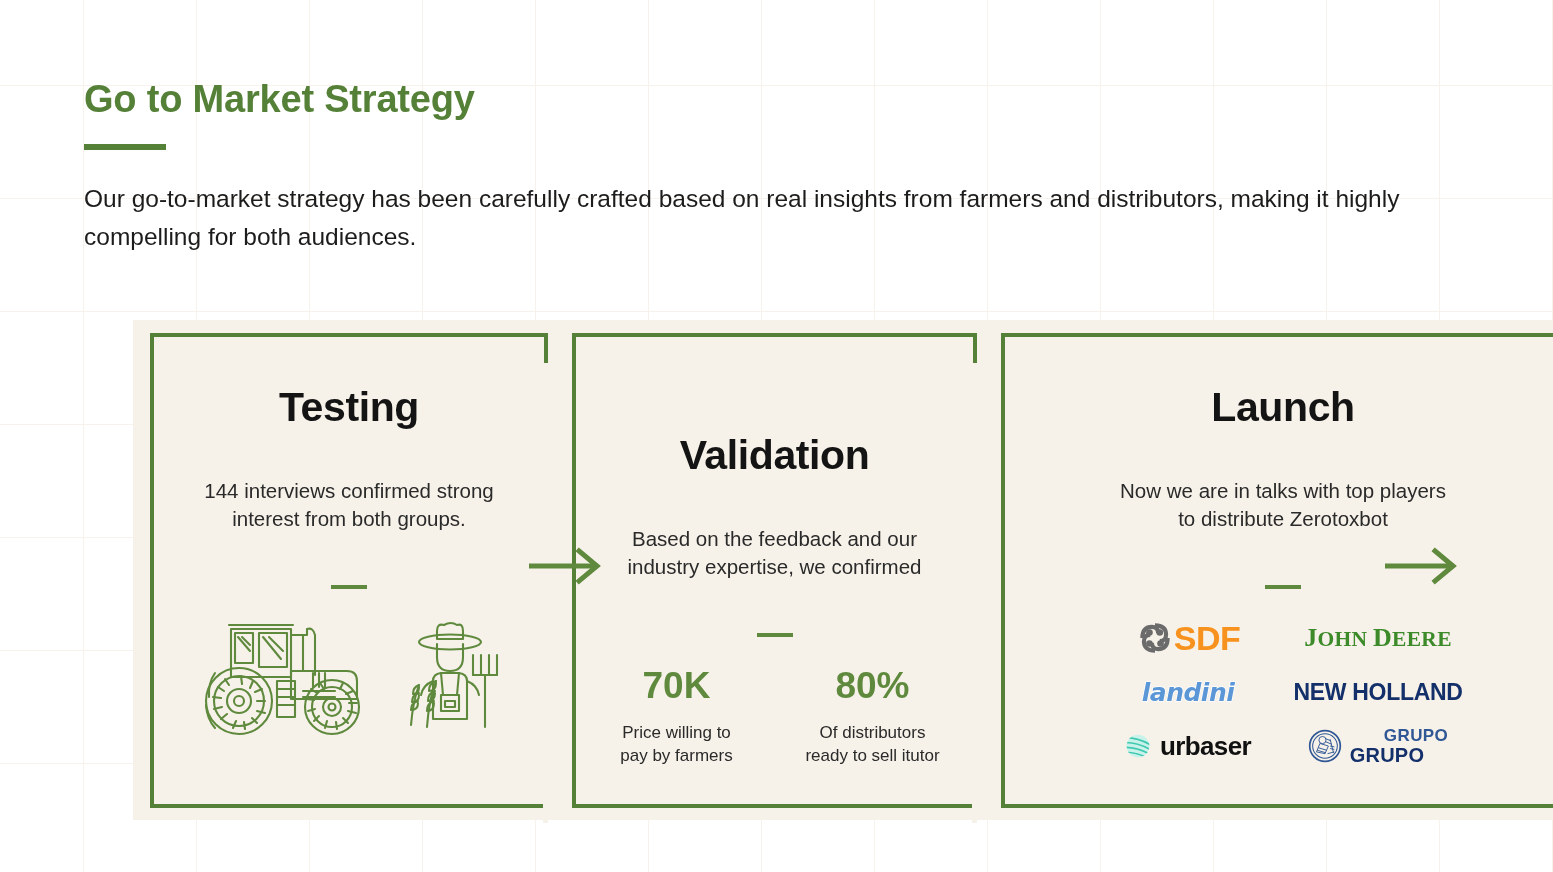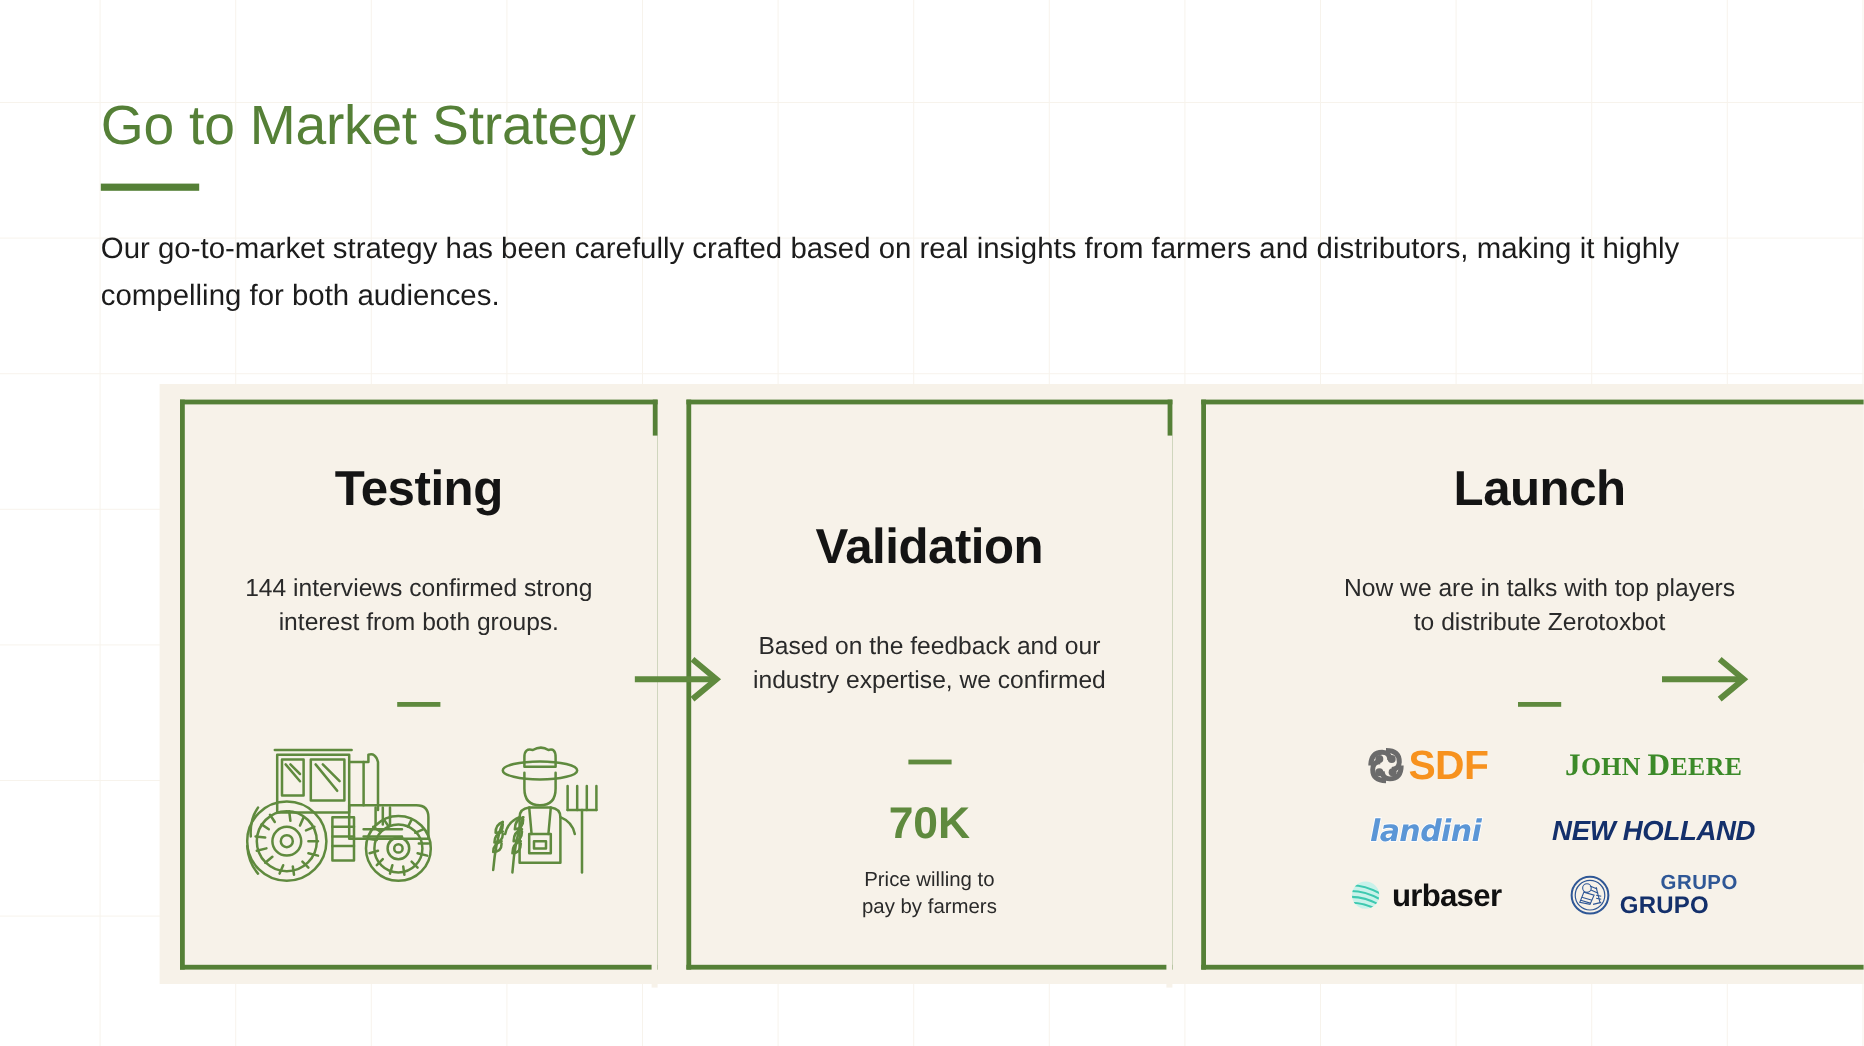--- a/index.html
+++ b/index.html
@@ -20,21 +20,21 @@
     background-size:113px 113px;
     background-position:-30px -28px;
     pointer-events:none;
   }
 
   #page { position:absolute; inset:0; }
 
   
   #header { position:absolute; left:84px; top:78px; width:1400px; }
   #page-title {
-    font-size:46px; font-weight:normal; color:#558037;
+    font-size:38px; font-weight:bold; color:#558037;
     letter-spacing:-0.2px; line-height:1.15;
   }
   #title-underline {
     width:82px; height:6px; background:#558037; margin-top:22px;
   }
   #subtitle {
     margin-top:30px; font-size:24.5px; color:#1c1c1c;
     line-height:1.58; font-weight:400; max-width:1345px;
   }
 
@@ -141,21 +141,21 @@
   }
   .jd-text .cap { font-size:26px; }
   .landini-text {
     font-size:25px; font-weight:bold; font-style:italic;
     color:#5b96d6; letter-spacing:-0.5px; line-height:1;
     -webkit-text-stroke:1.4px #ffffff; paint-order:stroke fill;
     font-family:"DejaVu Sans", sans-serif;
   }
   .nh-text {
     font-size:23px; font-weight:bold; color:#14306b;
-    letter-spacing:-0.3px; line-height:1;font-style:italic;
+    letter-spacing:-0.3px; line-height:1;
   }
   .urbaser-wrap { display:flex; align-items:center; gap:9px; }
   .urbaser-text {
     font-size:26px; font-weight:bold; color:#111111;
     letter-spacing:-0.6px; line-height:1;
   }
   .eulen-wrap { display:flex; align-items:center; gap:8px; }
   .eulen-text { line-height:1; text-align:left; }
   .eulen-grupo {
     font-size:17px; font-weight:600; color:#2f5796; letter-spacing:0.4px;
@@ -262,20 +262,24 @@
         </div>
         <div class="card-body">
           <div class="stage-title">Validation</div>
           <div class="stage-desc">Based on the feedback and our industry expertise, we confirmed</div>
           <div class="divider"></div>
           <div id="stats">
             <div class="stat">
               <div class="stat-value">70K</div>
               <div class="stat-label">Price willing to pay by farmers</div>
             </div>
+            <div class="stat">
+              <div class="stat-value">80%</div>
+              <div class="stat-label">Of distributors ready to sell itutor</div>
+            </div>
           </div>
         </div>
         <svg class="arrow" id="arrow-2" viewBox="0 0 76 40" fill="none" stroke="#5f8a3e" stroke-width="5" stroke-linecap="square" stroke-linejoin="miter">
           <path d="M2 20 L66 20"></path>
           <path d="M50 5 L68 20 L50 35"></path>
         </svg>
       </div>
 
       <div class="stage s3">
         <div class="card-frame">

